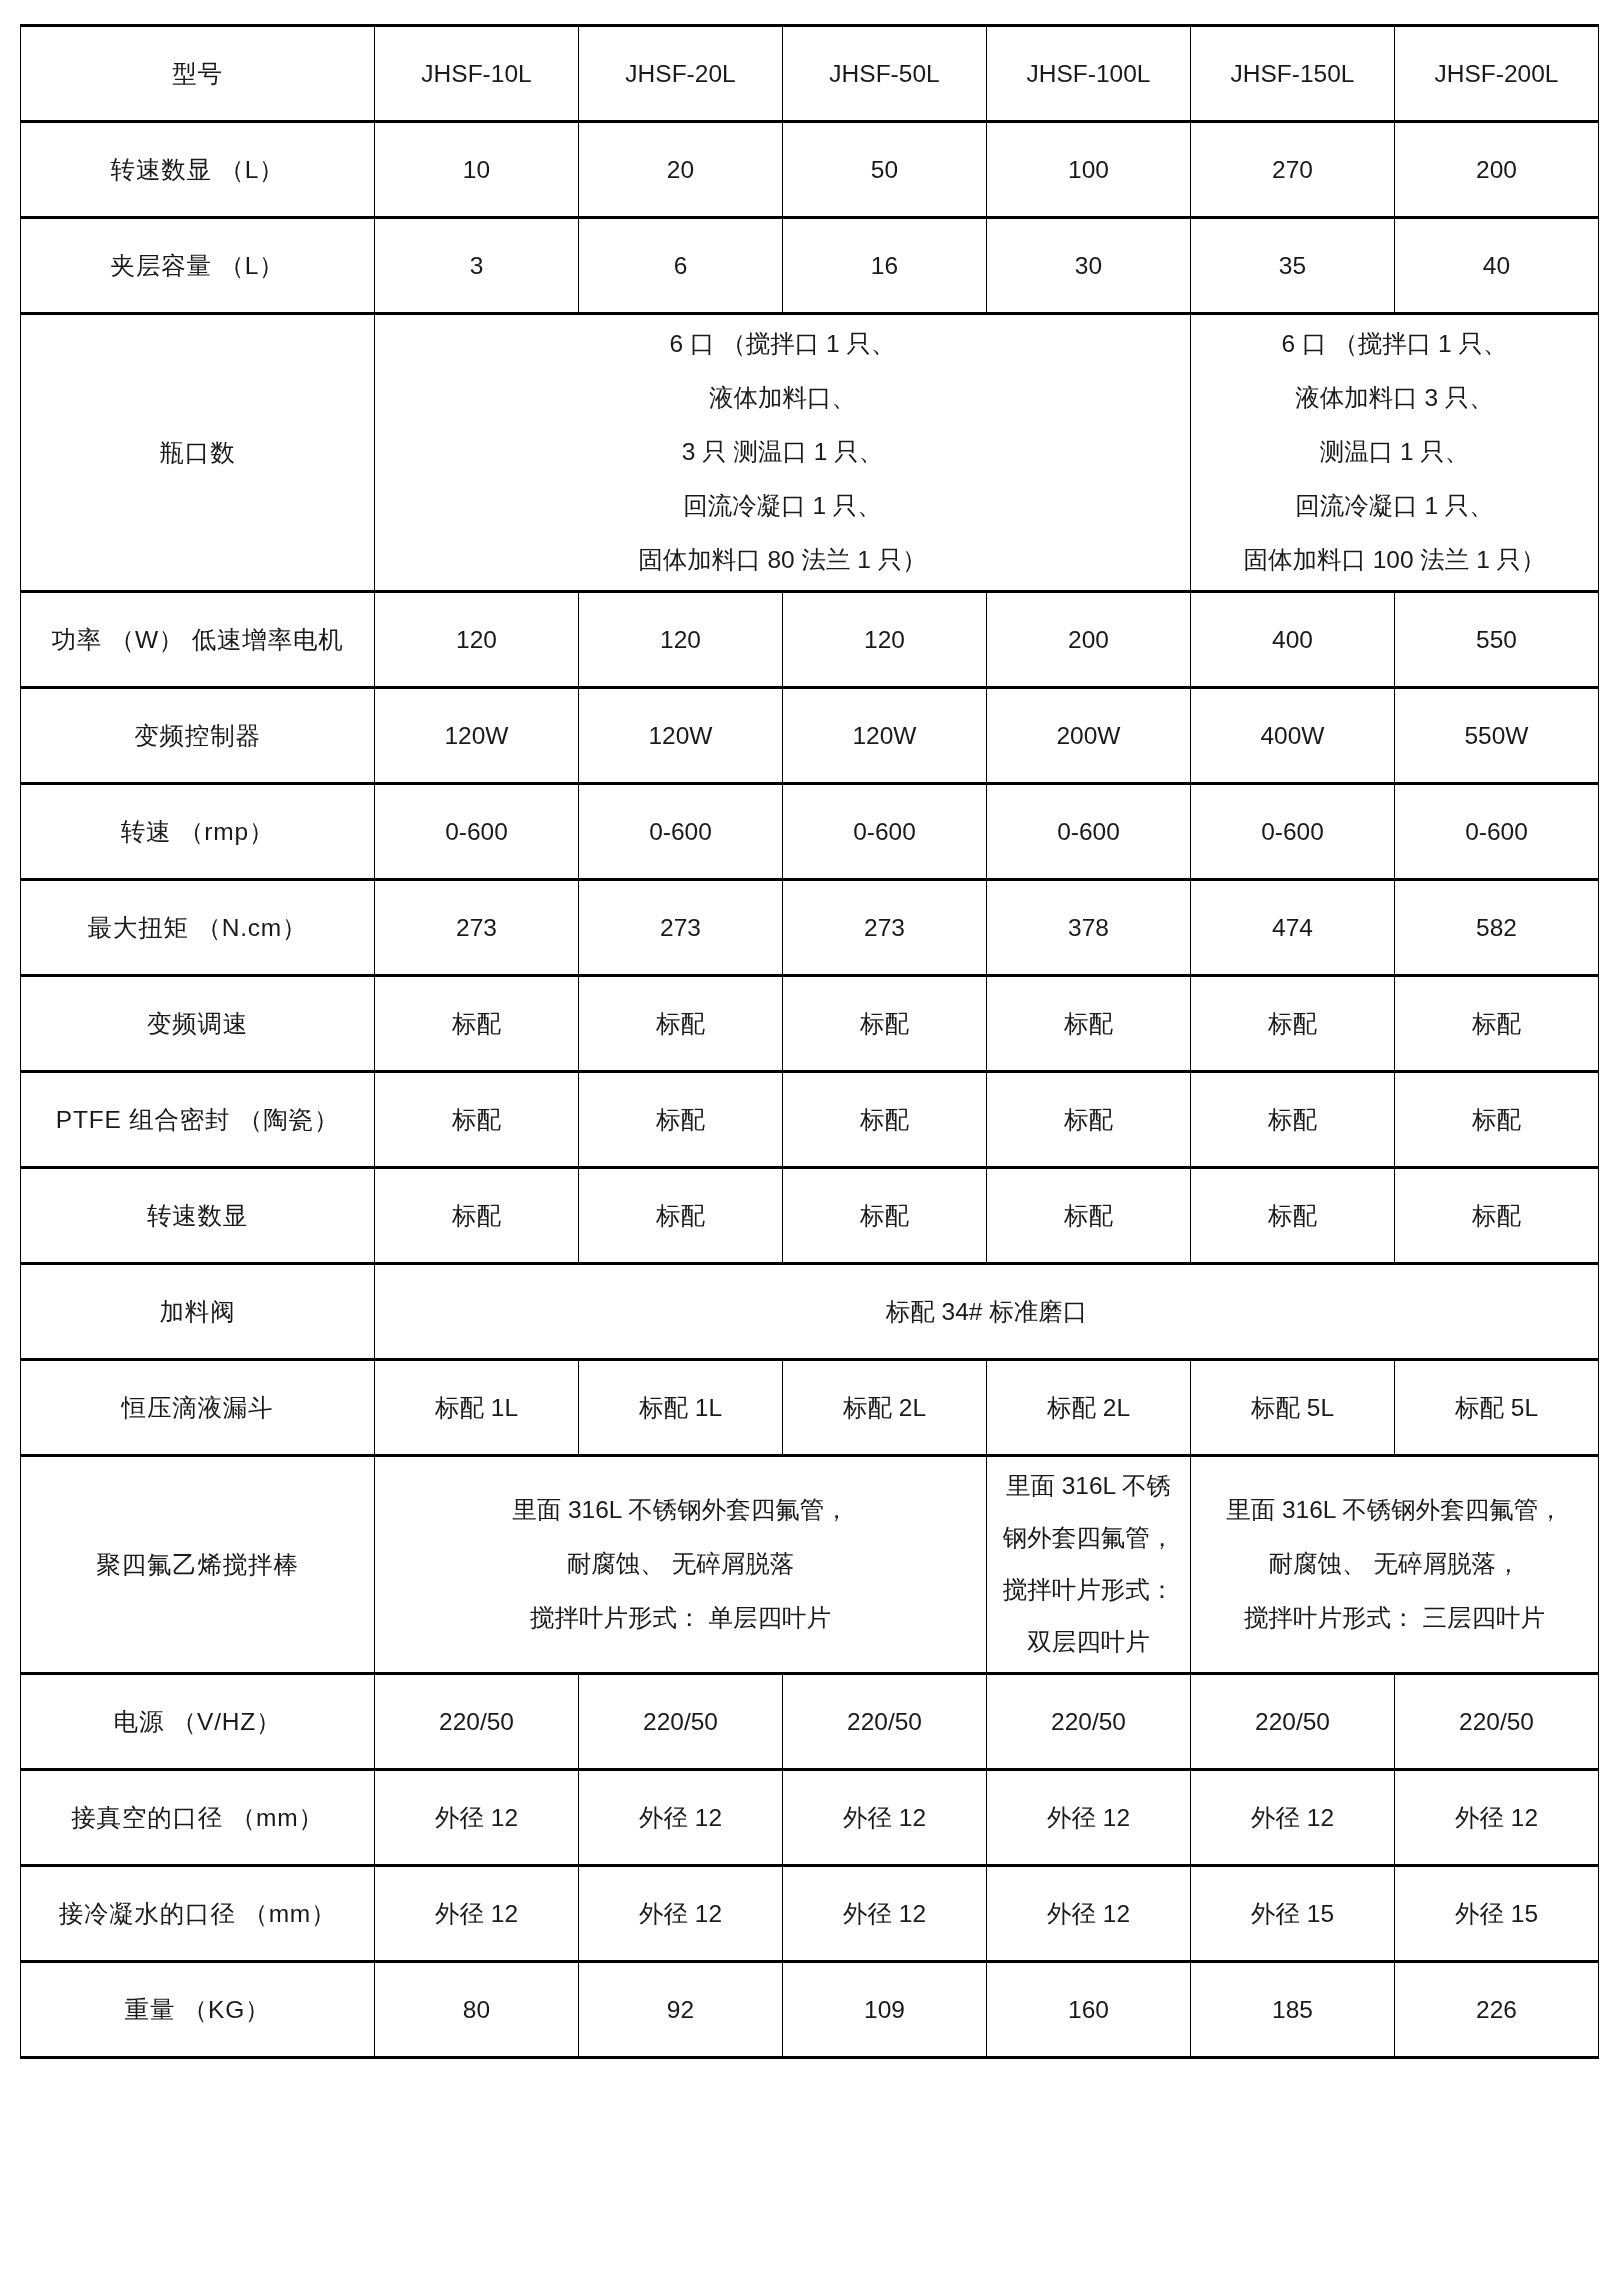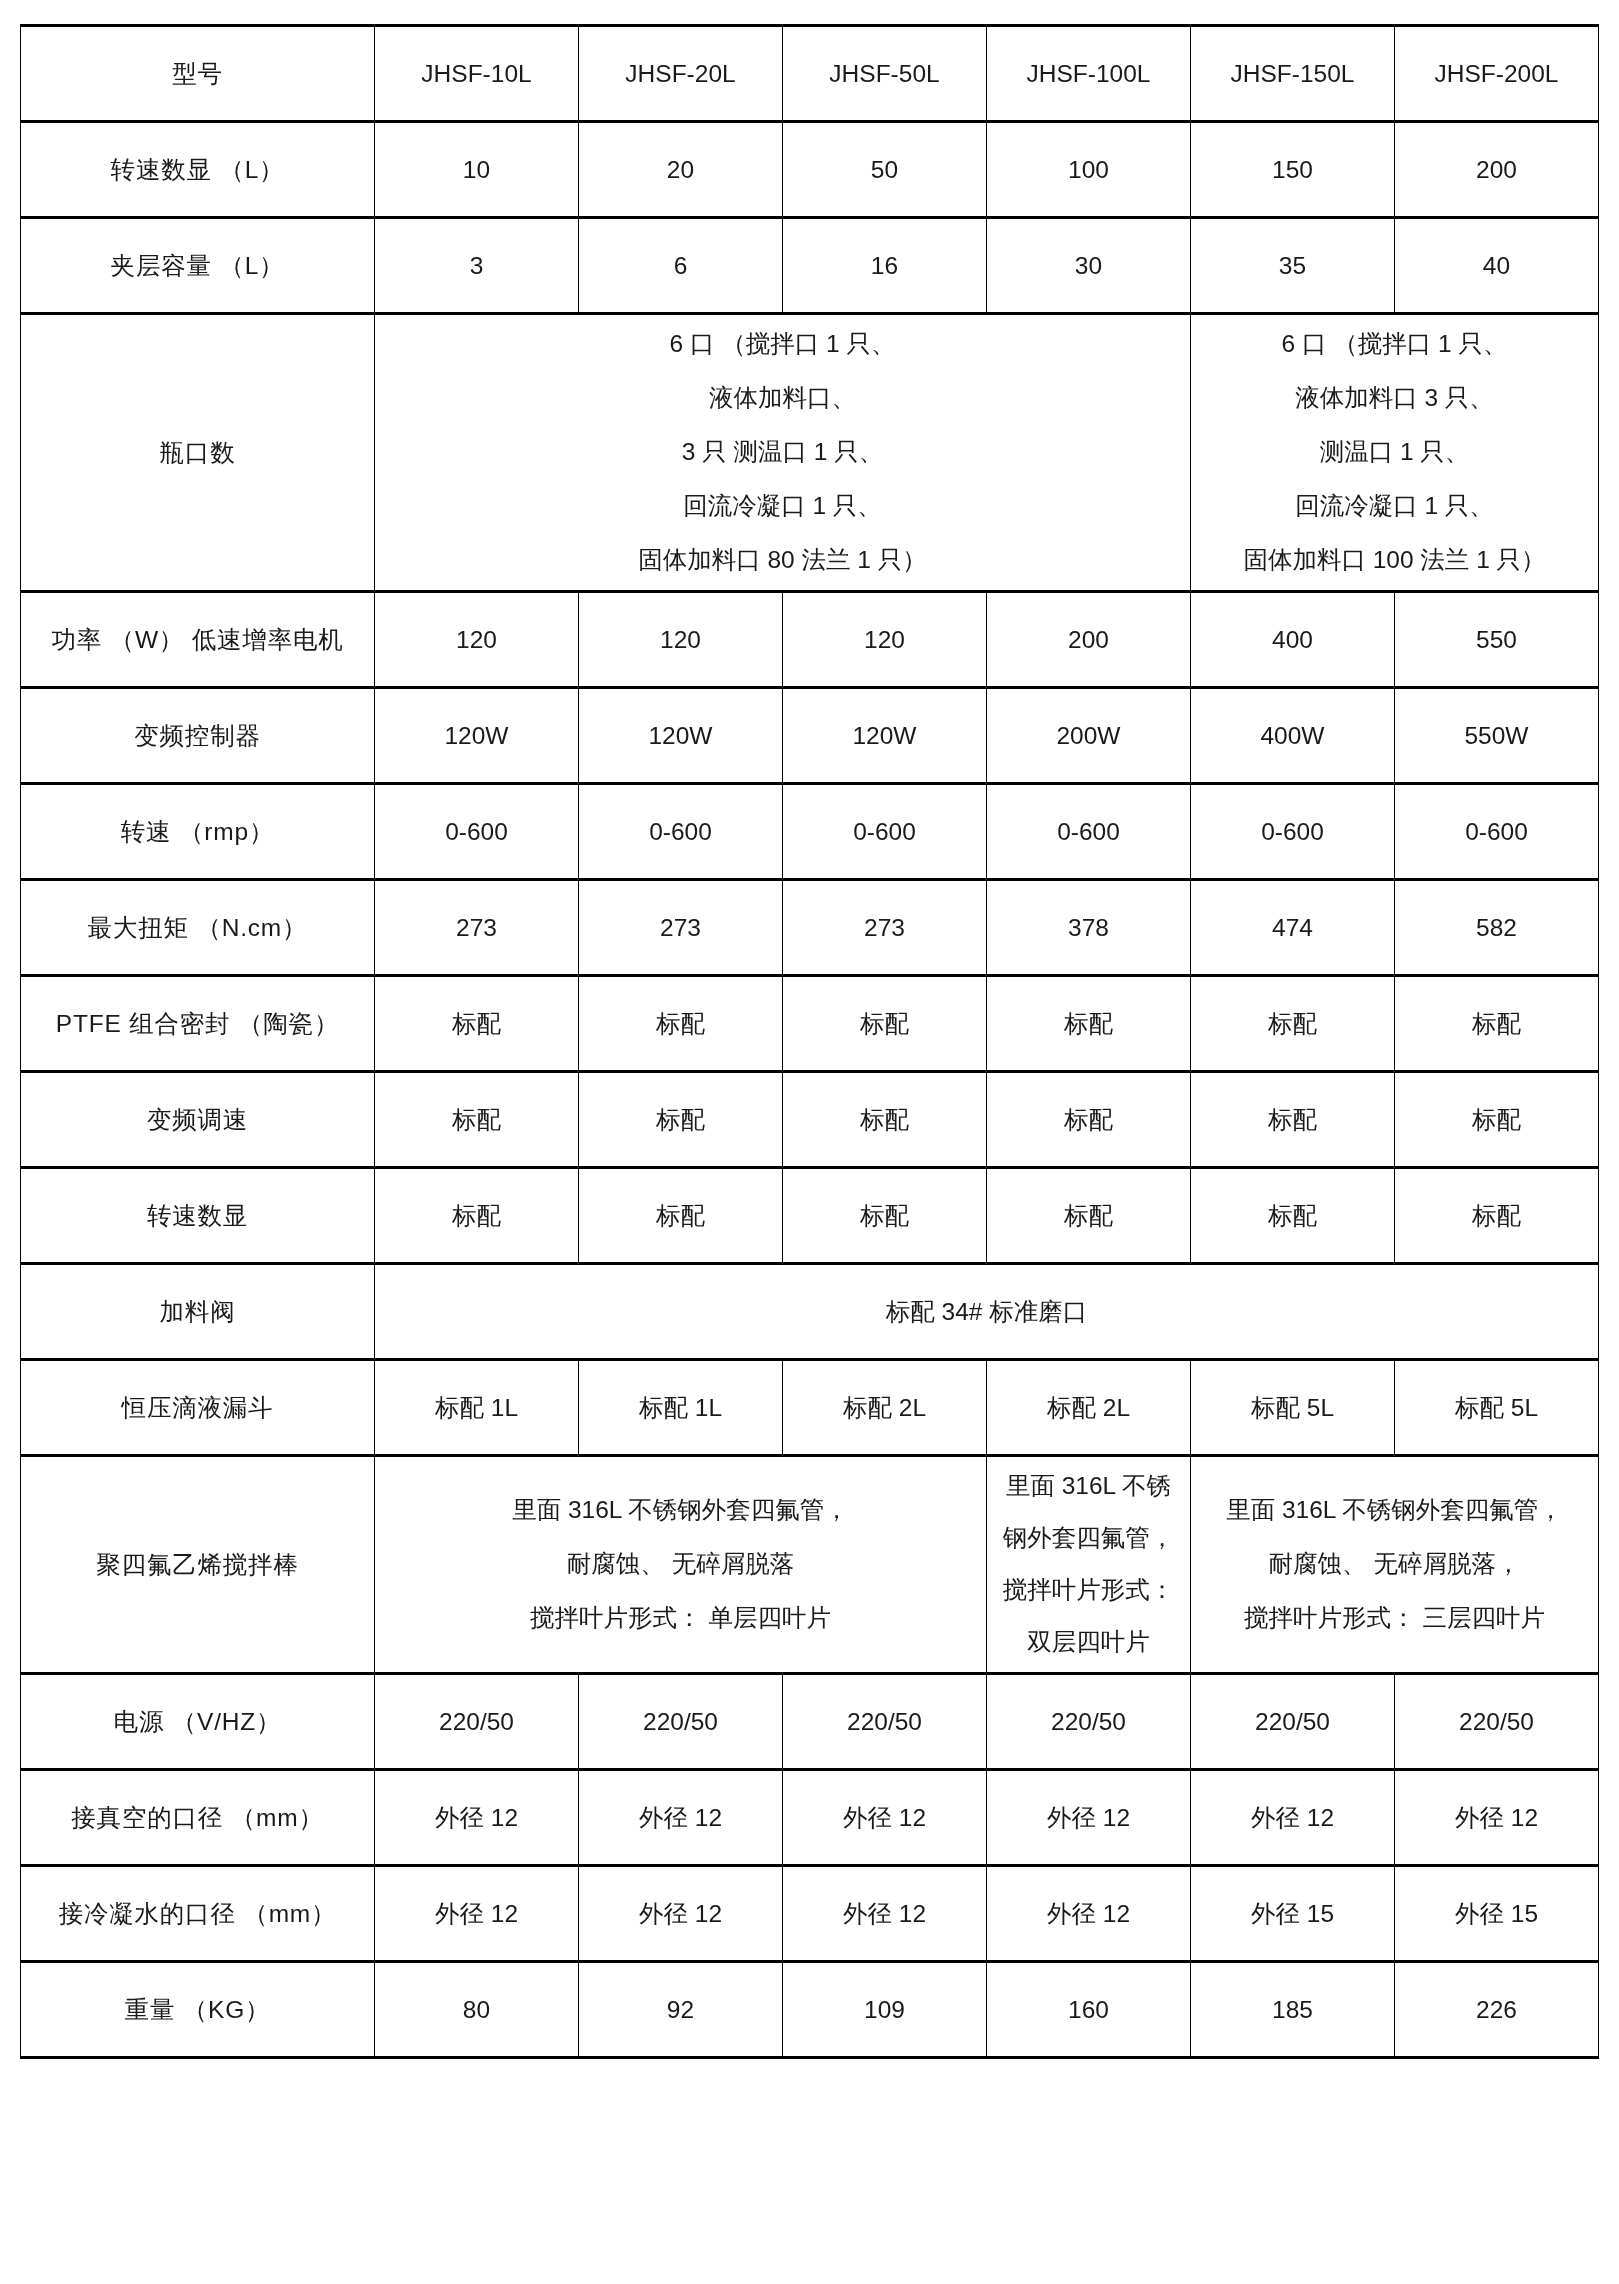--- a/index.html
+++ b/index.html
@@ -88,21 +88,21 @@
           <td>
             <div class="line">20</div>
           </td>
           <td>
             <div class="line">50</div>
           </td>
           <td>
             <div class="line">100</div>
           </td>
           <td>
-            <div class="line">150</div>
+            <div class="line">270</div>
           </td>
           <td>
             <div class="line">200</div>
           </td>
         </tr>
         <tr class="r-std">
           <td class="label-cell">夹层容量 （L）</td>
           <td>
             <div class="line">3</div>
           </td>
@@ -217,42 +217,42 @@
             <div class="line">378</div>
           </td>
           <td>
             <div class="line">474</div>
           </td>
           <td>
             <div class="line">582</div>
           </td>
         </tr>
         <tr class="r-std">
+          <td class="label-cell">变频调速</td>
+          <td>
+            <div class="line">标配</div>
+          </td>
+          <td>
+            <div class="line">标配</div>
+          </td>
+          <td>
+            <div class="line">标配</div>
+          </td>
+          <td>
+            <div class="line">标配</div>
+          </td>
+          <td>
+            <div class="line">标配</div>
+          </td>
+          <td>
+            <div class="line">标配</div>
+          </td>
+        </tr>
+        <tr class="r-std">
           <td class="label-cell">PTFE 组合密封 （陶瓷）</td>
-          <td>
-            <div class="line">标配</div>
-          </td>
-          <td>
-            <div class="line">标配</div>
-          </td>
-          <td>
-            <div class="line">标配</div>
-          </td>
-          <td>
-            <div class="line">标配</div>
-          </td>
-          <td>
-            <div class="line">标配</div>
-          </td>
-          <td>
-            <div class="line">标配</div>
-          </td>
-        </tr>
-        <tr class="r-std">
-          <td class="label-cell">变频调速</td>
           <td>
             <div class="line">标配</div>
           </td>
           <td>
             <div class="line">标配</div>
           </td>
           <td>
             <div class="line">标配</div>
           </td>
           <td>

